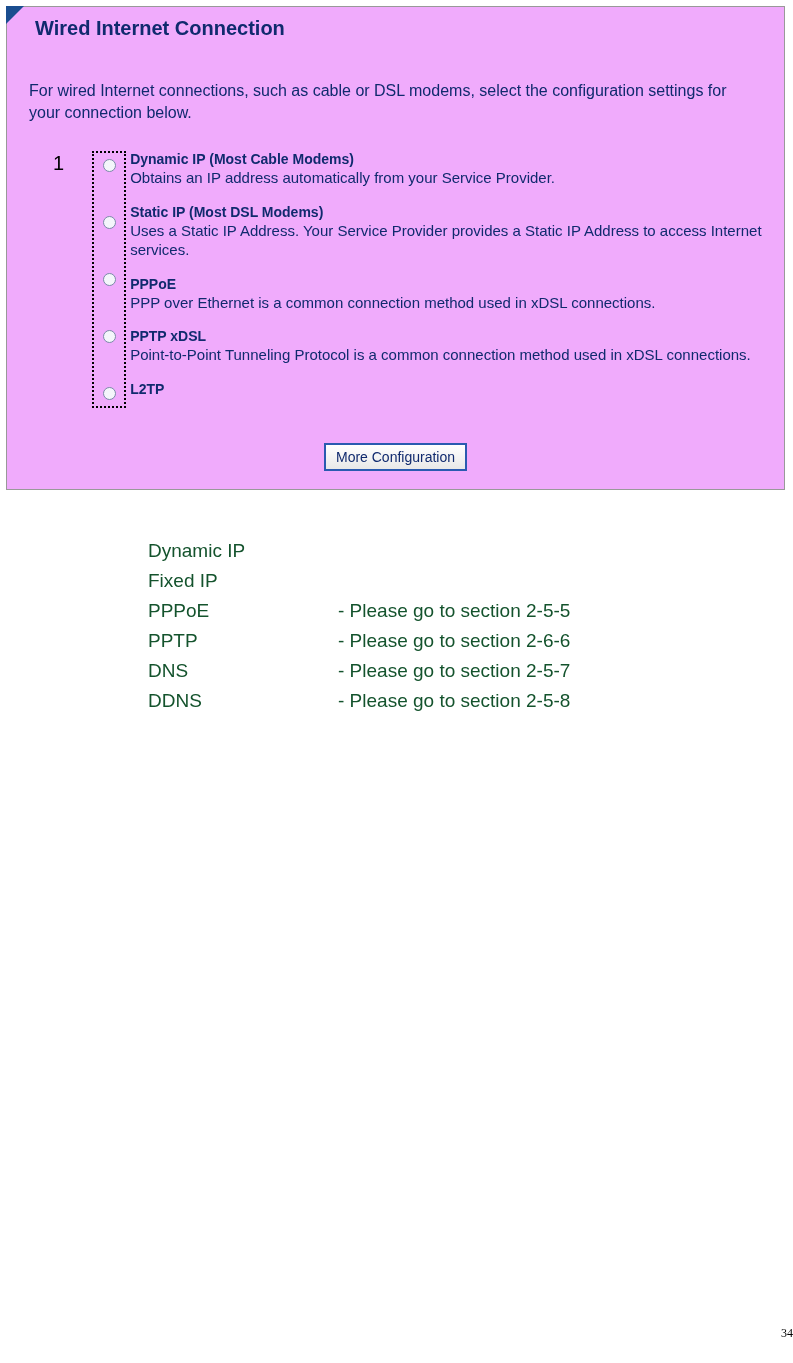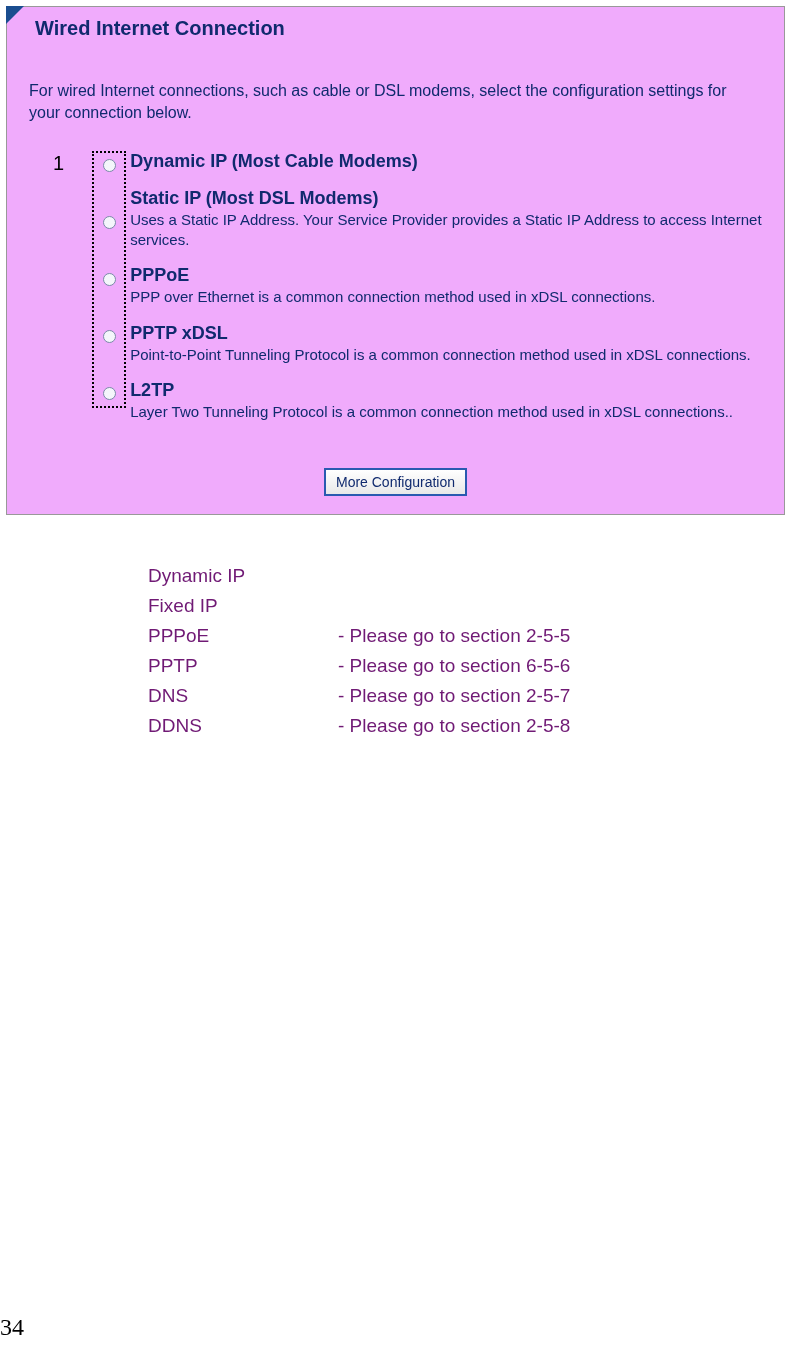--- a/index.html
+++ b/index.html
@@ -74,21 +74,21 @@
       display: block;
     }
     .options-text {
       flex: 1;
       padding-left: 4px;
     }
     .opt {
       margin-bottom: 16px;
     }
     .opt-title {
-      font-size: 18px;
+      font-size: 14px;
       font-weight: bold;
       color: #102a6e;
       margin-bottom: 1px;
     }
     .opt-desc {
       font-size: 15px;
       color: #102a6e;
       line-height: 1.3;
     }
     .btn-row {
@@ -100,37 +100,37 @@
       color: #102a6e;
       background: linear-gradient(#ffffff, #e8e8e8);
       border: 2px solid #2a5ab0;
       border-radius: 0;
       padding: 4px 10px;
       cursor: pointer;
     }
     .section-list {
       margin: 50px 0 0 148px;
       font-size: 19px;
-      color: #701a75;
+      color: #14532d;
     }
     .section-row {
       display: flex;
       margin-bottom: 8px;
     }
     .sec-name {
       width: 190px;
     }
     .page-number {
       position: absolute;
       bottom: 22px;
       left: 0;
       right: 0;
-      text-align: left;
+      text-align: right;
       font-family: "Times New Roman", Times, serif;
-      font-size: 24px;
+      font-size: 12px;
       color: #000;
     }
   </style>
 </head>
 <body>
 
 <div class="panel">
   <div class="corner-tri"></div>
   <div class="panel-title">Wired Internet Connection</div>
   <div class="panel-intro">For wired Internet connections, such as cable or DSL modems, select the configuration settings for your connection below.</div>
@@ -142,36 +142,36 @@
       <input type="radio" class="radio" style="">
       <input type="radio" class="radio" style="">
       <input type="radio" class="radio" style="">
       <input type="radio" class="radio" style="">
       <input type="radio" class="radio" style="">
     </div>
 
     <div class="options-text">
       <div class="opt">
         <div class="opt-title">Dynamic IP (Most Cable Modems)</div>
+        <div class="opt-desc">Obtains an IP address automatically from your Service Provider.</div>
       </div>
       <div class="opt">
         <div class="opt-title">Static IP (Most DSL Modems)</div>
         <div class="opt-desc">Uses a Static IP Address. Your Service Provider provides a Static IP Address to access Internet services.</div>
       </div>
       <div class="opt">
         <div class="opt-title">PPPoE</div>
         <div class="opt-desc">PPP over Ethernet is a common connection method used in xDSL connections.</div>
       </div>
       <div class="opt">
         <div class="opt-title">PPTP xDSL</div>
         <div class="opt-desc">Point-to-Point Tunneling Protocol is a common connection method used in xDSL connections.</div>
       </div>
       <div class="opt">
         <div class="opt-title">L2TP</div>
-        <div class="opt-desc">Layer Two Tunneling Protocol is a common connection method used in xDSL connections..</div>
       </div>
     </div>
   </div>
 
   <div class="btn-row">
     <button class="more-btn">More Configuration</button>
   </div>
 </div>
 
 <div class="section-list">
@@ -180,21 +180,21 @@
   </div>
   <div class="section-row">
     <span class="sec-name">Fixed IP</span>
   </div>
   <div class="section-row">
     <span class="sec-name">PPPoE</span>
     <span>- Please go to section 2-5-5</span>
   </div>
   <div class="section-row">
     <span class="sec-name">PPTP</span>
-    <span>- Please go to section 6-5-6</span>
+    <span>- Please go to section 2-6-6</span>
   </div>
   <div class="section-row">
     <span class="sec-name">DNS</span>
     <span>- Please go to section 2-5-7</span>
   </div>
   <div class="section-row">
     <span class="sec-name">DDNS</span>
     <span>- Please go to section 2-5-8</span>
   </div>
 </div>

